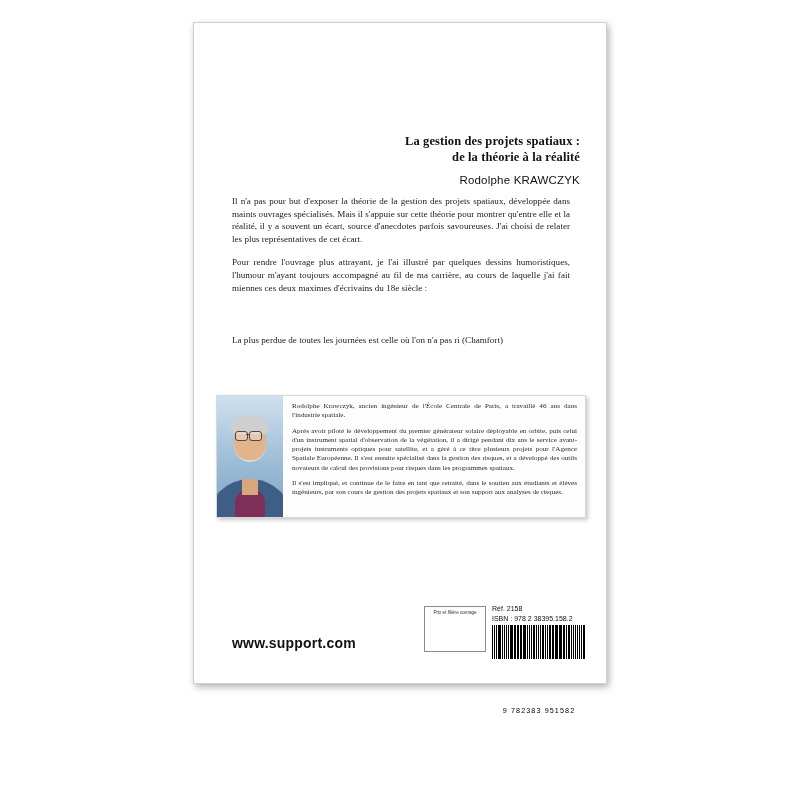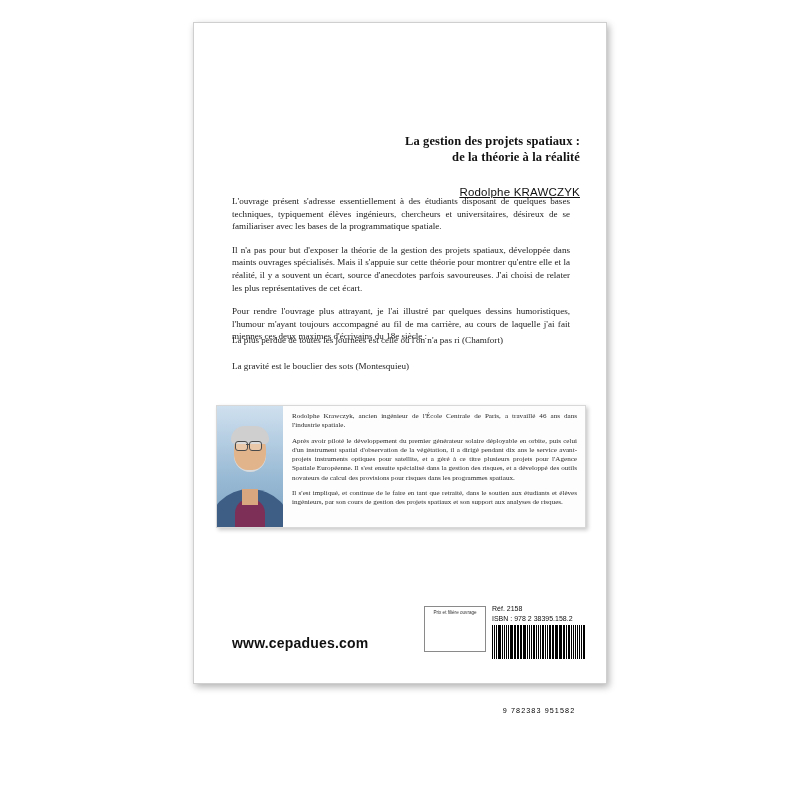--- a/index.html
+++ b/index.html
@@ -49,26 +49,25 @@
   }
   .title-line {
     font-family: "Liberation Serif", serif;
     font-weight: bold;
     font-size: 12.5px;
     color: #111111;
     line-height: 16px;
     letter-spacing: 0.1px;
   }
   .author {
-    margin-top: 21px;
+    margin-top: 9px;
     font-family: "Liberation Sans", sans-serif;
     font-size: 11.5px;
     color: #111111;
     letter-spacing: 0.2px;
-    text-decoration: underline;
   }
 
   
   .body-text {
     position: absolute;
     left: 38px;
     top: 172px;
     width: 338px;
     font-family: "Liberation Serif", serif;
     font-size: 9.1px;
@@ -100,21 +99,20 @@
     position: absolute;
     left: 22px;
     top: 372px;
     width: 370px;
     height: 123px;
     background: #fdfdfd;
     border: 1px solid #d8d8d8;
     box-shadow: 2px 2px 4px rgba(0,0,0,0.22);
     box-sizing: border-box;
     display: flex;
-    margin-top: 10px;
   }
   .bio-photo {
     width: 66px;
     height: 100%;
     flex: 0 0 66px;
     position: relative;
     overflow: hidden;
     background: linear-gradient(#b9cde0, #8fb0cd);
   }
   
@@ -243,28 +241,26 @@
   <div class="book">
     <div class="book-inner">
 
       <div class="title-block">
         <div class="title-line">La gestion des projets spatiaux :</div>
         <div class="title-line">de la théorie à la réalité</div>
         <div class="author">Rodolphe KRAWCZYK</div>
       </div>
 
       <div class="body-text">
-        <p>L'ouvrage présent s'adresse essentiellement à des étudiants disposant de quelques bases techniques, typiquement élèves ingénieurs, chercheurs et universitaires, désireux de se familiariser avec les bases de la programmatique spatiale.</p>
         <p>Il n'a pas pour but d'exposer la théorie de la gestion des projets spatiaux, développée dans maints ouvrages spécialisés. Mais il s'appuie sur cette théorie pour montrer qu'entre elle et la réalité, il y a souvent un écart, source d'anecdotes parfois savoureuses. J'ai choisi de relater les plus représentatives de cet écart.</p>
         <p>Pour rendre l'ouvrage plus attrayant, je l'ai illustré par quelques dessins humoristiques, l'humour m'ayant toujours accompagné au fil de ma carrière, au cours de laquelle j'ai fait miennes ces deux maximes d'écrivains du 18e siècle :</p>
       </div>
 
       <div class="quotes">
         <div class="q">La plus perdue de toutes les journées est celle où l'on n'a pas ri (Chamfort)</div>
-        <div class="q">La gravité est le bouclier des sots (Montesquieu)</div>
       </div>
 
       <div class="bio-box">
         <div class="bio-photo">
           <div class="p-bg"></div>
           <div class="p-shoulders"></div>
           <div class="p-collar"></div>
           <div class="p-neck"></div>
           <div class="p-beard"></div>
           <div class="p-head"></div>
@@ -273,21 +269,21 @@
           <div class="p-glass-r"></div>
           <div class="p-bridge"></div>
         </div>
         <div class="bio-text">
           <p>Rodolphe Krawczyk, ancien ingénieur de l'École Centrale de Paris, a travaillé 46 ans dans l'industrie spatiale.</p>
           <p>Après avoir piloté le développement du premier générateur solaire déployable en orbite, puis celui d'un instrument spatial d'observation de la végétation, il a dirigé pendant dix ans le service avant-projets instruments optiques pour satellite, et a géré à ce titre plusieurs projets pour l'Agence Spatiale Européenne. Il s'est ensuite spécialisé dans la gestion des risques, et a développé des outils novateurs de calcul des provisions pour risques dans les programmes spatiaux.</p>
           <p>Il s'est impliqué, et continue de le faire en tant que retraité, dans le soutien aux étudiants et élèves ingénieurs, par son cours de gestion des projets spatiaux et son support aux analyses de risques.</p>
         </div>
       </div>
 
-      <div class="site-url">www.cepadues.com</div>
+      <div class="site-url">www.support.com</div>
 
       <div class="price-box">
         <span>Prix et filière ouvrage</span>
       </div>
 
       <div class="ref-block">
         <div>Réf. 2158</div>
         <div>ISBN : 978 2 38395.158.2</div>
       </div>
 

